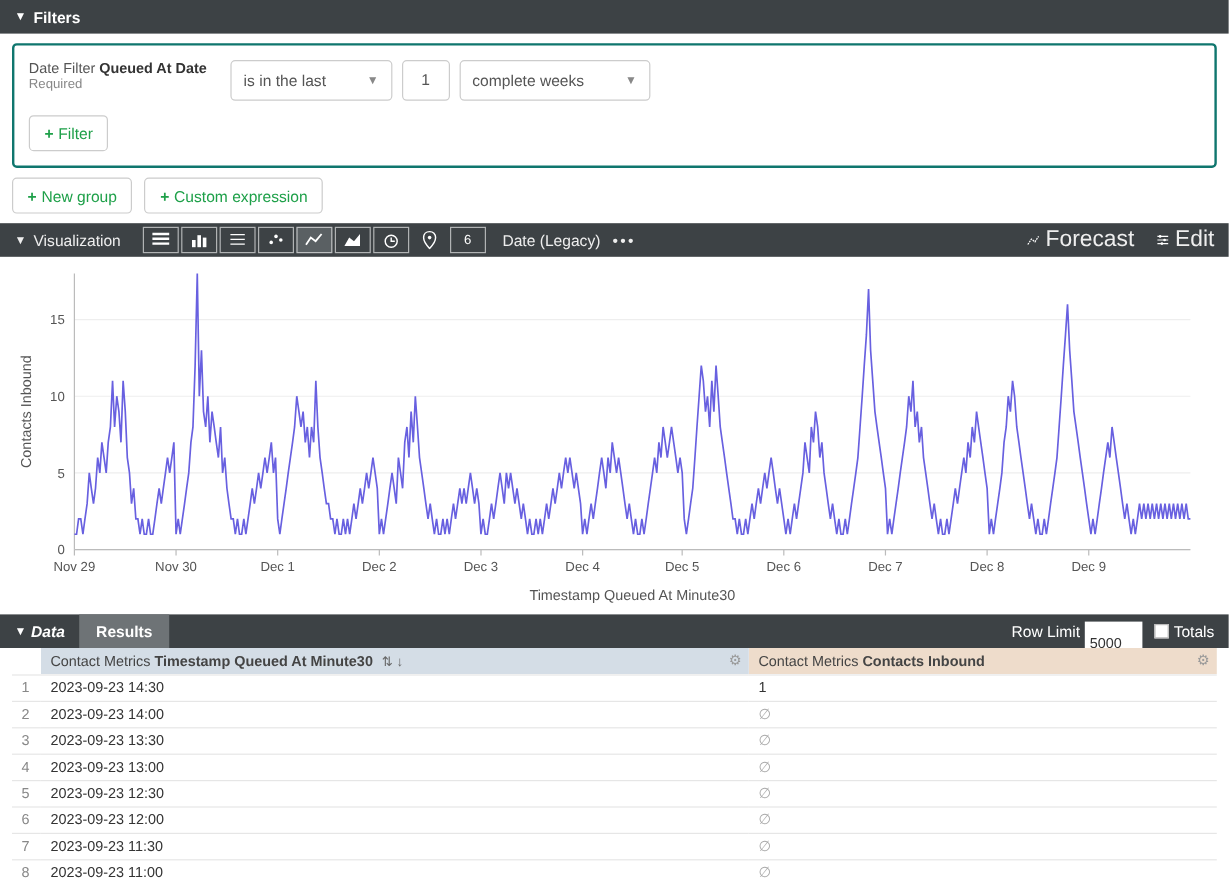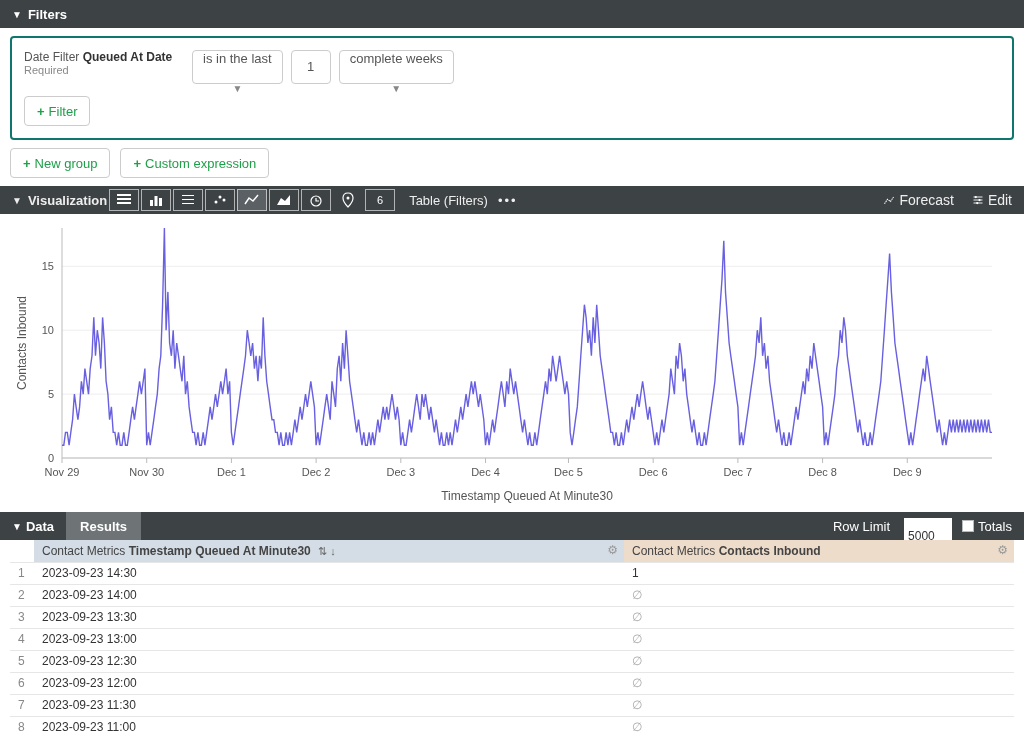--- a/index.html
+++ b/index.html
@@ -6,50 +6,50 @@
   body { font-family: -apple-system, BlinkMacSystemFont, "Segoe UI", Helvetica, Arial, sans-serif; font-size: 13px; color: #333; background: #fff; width: 1024px; }
   .dark-bar { background: #3d4245; color: #fff; display: flex; align-items: center; height: 28px; padding: 0 12px; }
   .dark-bar .caret { margin-right: 6px; font-size: 10px; }
   .dark-bar .title { font-weight: 600; font-size: 13px; text-align: center; }
   .filters-body { border: 2px solid #0f766e; border-radius: 4px; margin: 8px 10px; padding: 12px; }
   .filter-row { display: flex; align-items: flex-start; gap: 8px; }
   .filter-label-block { width: 160px; }
   .filter-label-block .lab1 { font-size: 12px; color: #555; }
   .filter-label-block .lab1 b { color: #333; font-weight: 600; }
   .filter-label-block .req { font-size: 11px; color: #888; }
-  .sel { border: 1px solid #ccc; border-radius: 4px; height: 34px; display: flex; align-items: center; padding: 0 10px; background: #fff; color: #555; gap: 17px; flex-direction: column; }
+  .sel { border: 1px solid #ccc; border-radius: 4px; height: 34px; display: flex; align-items: center; padding: 0 10px; background: #fff; color: #555; gap: 34px; }
   .sel .chev { font-size: 10px; color: #888; }
   .numbox { border: 1px solid #ccc; border-radius: 4px; height: 34px; width: 40px; text-align: center; line-height: 32px; color: #555; }
   .green-btn { border: 1px solid #ccc; border-radius: 4px; height: 30px; display: inline-flex; align-items: center; padding: 0 12px; color: #1ea049; gap: 4px; background: #fff; font-size: 13px; cursor: pointer; }
   .green-btn .plus { font-weight: 700; }
   .group-row { padding: 0 10px 8px; display: flex; gap: 10px; }
   .viz-bar { background: #3d4245; color: #eee; display: flex; align-items: center; height: 28px; padding: 0 12px; gap: 2px; }
   .viz-bar .caret { margin-right: 4px; font-size: 10px; }
-  .viz-bar .title { font-weight: 700; margin-right: 0; }
+  .viz-bar .title { font-weight: 400; margin-right: 16px; }
   .viz-icon { width: 30px; height: 22px; display: flex; align-items: center; justify-content: center; color: #fff; border: 1px solid rgba(255,255,255,0.6); font-size: 11px; cursor: pointer; }
   .viz-icon svg { width: 16px; height: 16px; }
   .viz-icon.active { background: #5a6063; }
   .viz-bar .spacer { flex: 1; }
-  .viz-bar .right-link { color: #eee; font-size: 14px; margin-left: 16px; cursor: pointer; display: flex; align-items: center; gap: 4px; }
+  .viz-bar .right-link { color: #eee; font-size: 19px; margin-left: 16px; cursor: pointer; display: flex; align-items: center; gap: 4px; }
   .dots { margin-left: 8px; letter-spacing: 2px; cursor: pointer; }
   .chart-area { padding: 4px 10px 4px 10px; }
   .chart-svg { width: 100%; height: 290px; display: block; }
   .axis { stroke: #bbb; stroke-width: 1; }
   .grid { stroke: #eee; stroke-width: 1; }
   .tick-text { fill: #555; font-size: 11px; }
   .axis-label { fill: #555; font-size: 12px; }
   .line-path { fill: none; stroke: #6860e0; stroke-width: 1.4; }
   .data-bar { background: #3d4245; color: #fff; display: flex; align-items: center; height: 28px; padding: 0 12px; gap: 0; }
   .data-bar .caret { margin-right: 4px; font-size: 10px; }
-  .data-bar .title { font-weight: 600; margin-right: 12px; }
+  .data-bar .title { font-weight: 600; margin-right: 12px; font-style: italic; }
   .tab-btn { height: 28px; padding: 0 14px; display: flex; align-items: center; cursor: pointer; font-size: 13px; }
   .tab-btn.active { background: #6e7376; font-weight: 600; }
   .tab-btn.calc { background: #6e7376; color: #fff; margin-left: 12px; }
   .data-bar .spacer { flex: 1; }
-  .rowlimit-lbl { margin-right: 14px; }
+  .rowlimit-lbl { margin-right: 4px; }
   .rowlimit-input { width: 48px; height: 36px; border: none; font-size: 12px; text-align: left; padding: 0 4px; color: #333; margin-top: 20px; }
   .totals { margin-left: 10px; display: flex; align-items: center; gap: 4px; }
   .checkbox { width: 12px; height: 12px; border: 1px solid #bbb; background: #fff; display: inline-block; }
   table.data-table { width: 100%; border-collapse: collapse; table-layout: fixed; }
   table.data-table th, table.data-table td { border-bottom: 1px solid #e6e6e6; font-size: 12px; height: 22px; padding: 0 8px; text-align: left; vertical-align: middle; }
   table.data-table th { font-weight: 400; position: relative; }
   th.col-idx, td.col-idx { width: 24px; text-align: right; color: #888; background: #fff; }
   th.col-ts { width: 590px; background: #d4dde6; color: #444; }
   th.col-val { background: #eedccb; color: #444; margin-left: 39px; }
   td.col-val { text-align: right; }
@@ -147,21 +147,21 @@
     </div>
   <div class="viz-icon" style="border:none">
       <svg viewBox="0 0 16 16">
         <path d="M8 1C5 1 3 3 3 6c0 4 5 9 5 9s5-5 5-9c0-3-2-5-5-5z" fill="none" stroke="#fff" stroke-width="1.2"></path>
         <circle cx="8" cy="6" r="1.5" fill="#fff"></circle>
       </svg>
     </div>
   <div class="viz-icon">
       <span style="font-size:11px;">6</span>
     </div>
-  <span style="margin-left:12px;color:#eee;">Table (Filters)</span>
+  <span style="margin-left:12px;color:#eee;">Date (Legacy)</span>
   <span class="dots">•••</span>
   <div class="spacer"></div>
   <span class="right-link">
     <svg width="12" height="12" viewBox="0 0 16 16">
         <path d="M2 13 L6 7 L10 10 L14 4" stroke="#fff" fill="none" stroke-width="1.4" stroke-dasharray="2,1"></path>
       </svg>
     <span>Forecast</span>
   </span>
   <span class="right-link">
     <svg width="12" height="12" viewBox="0 0 16 16">

